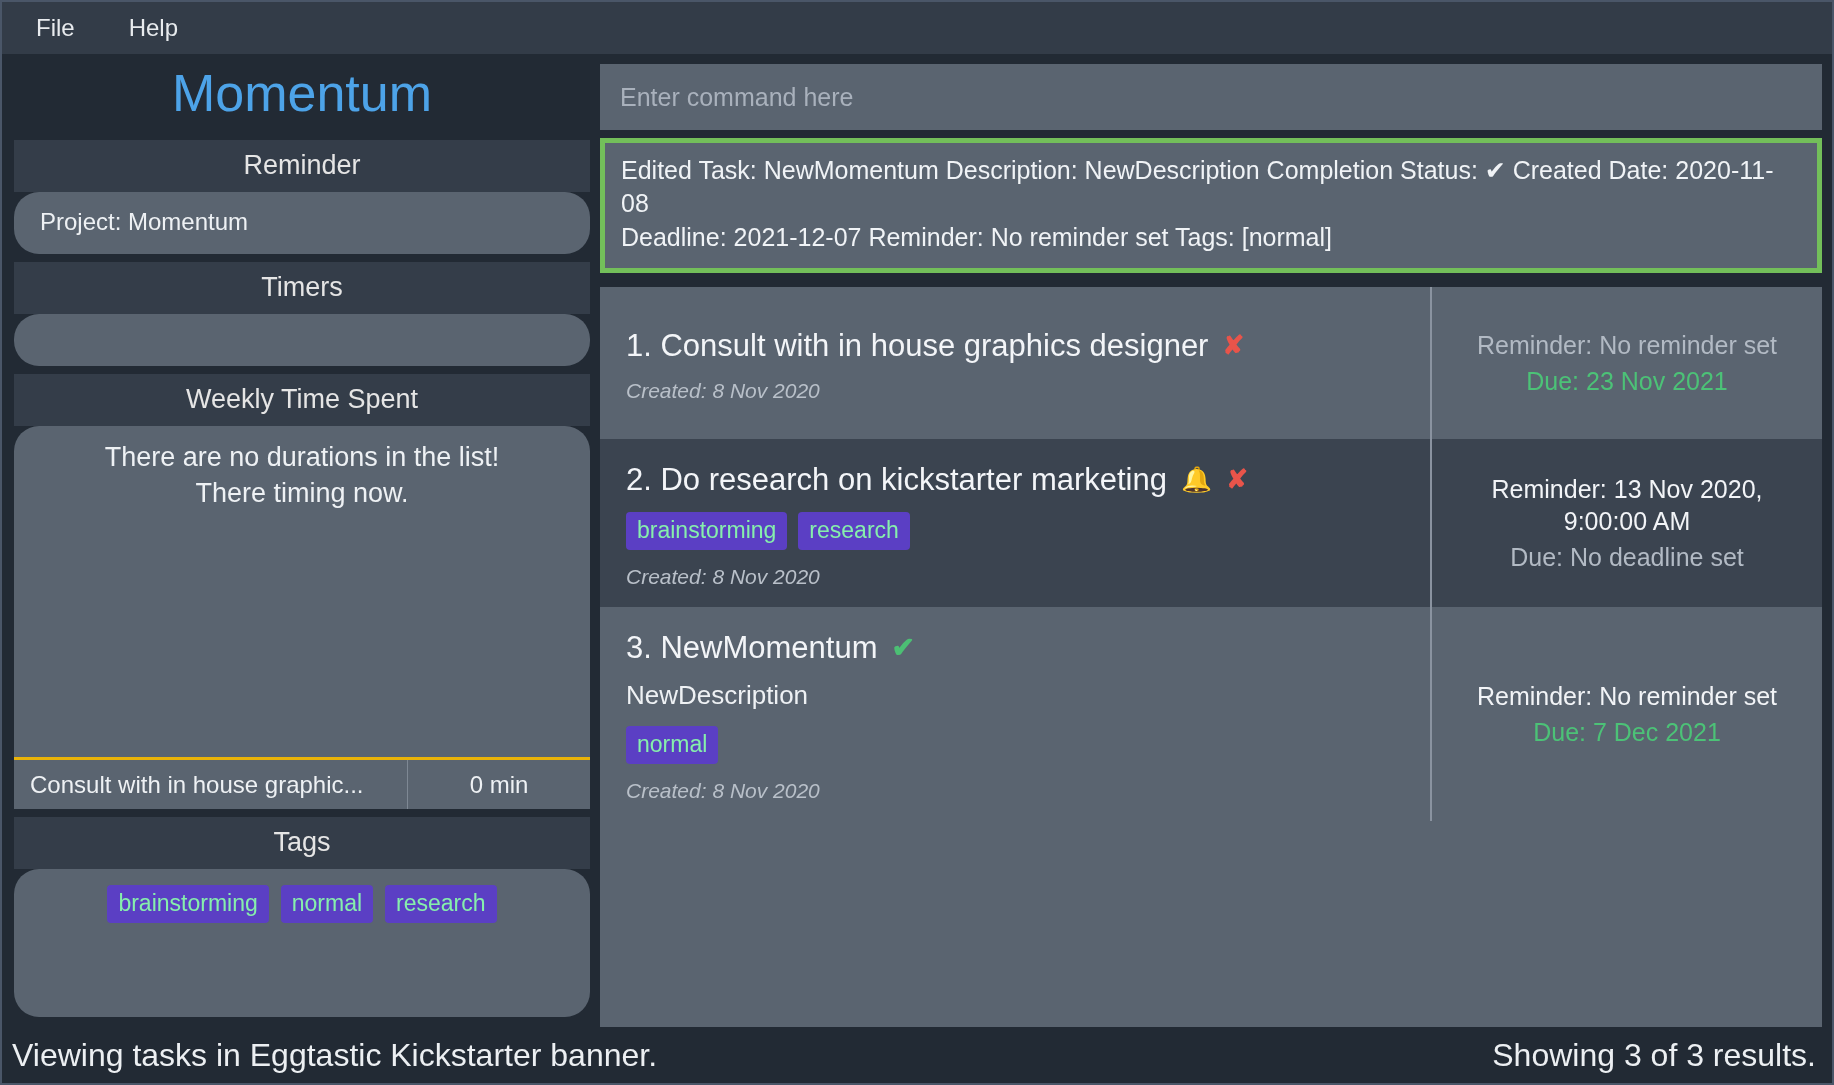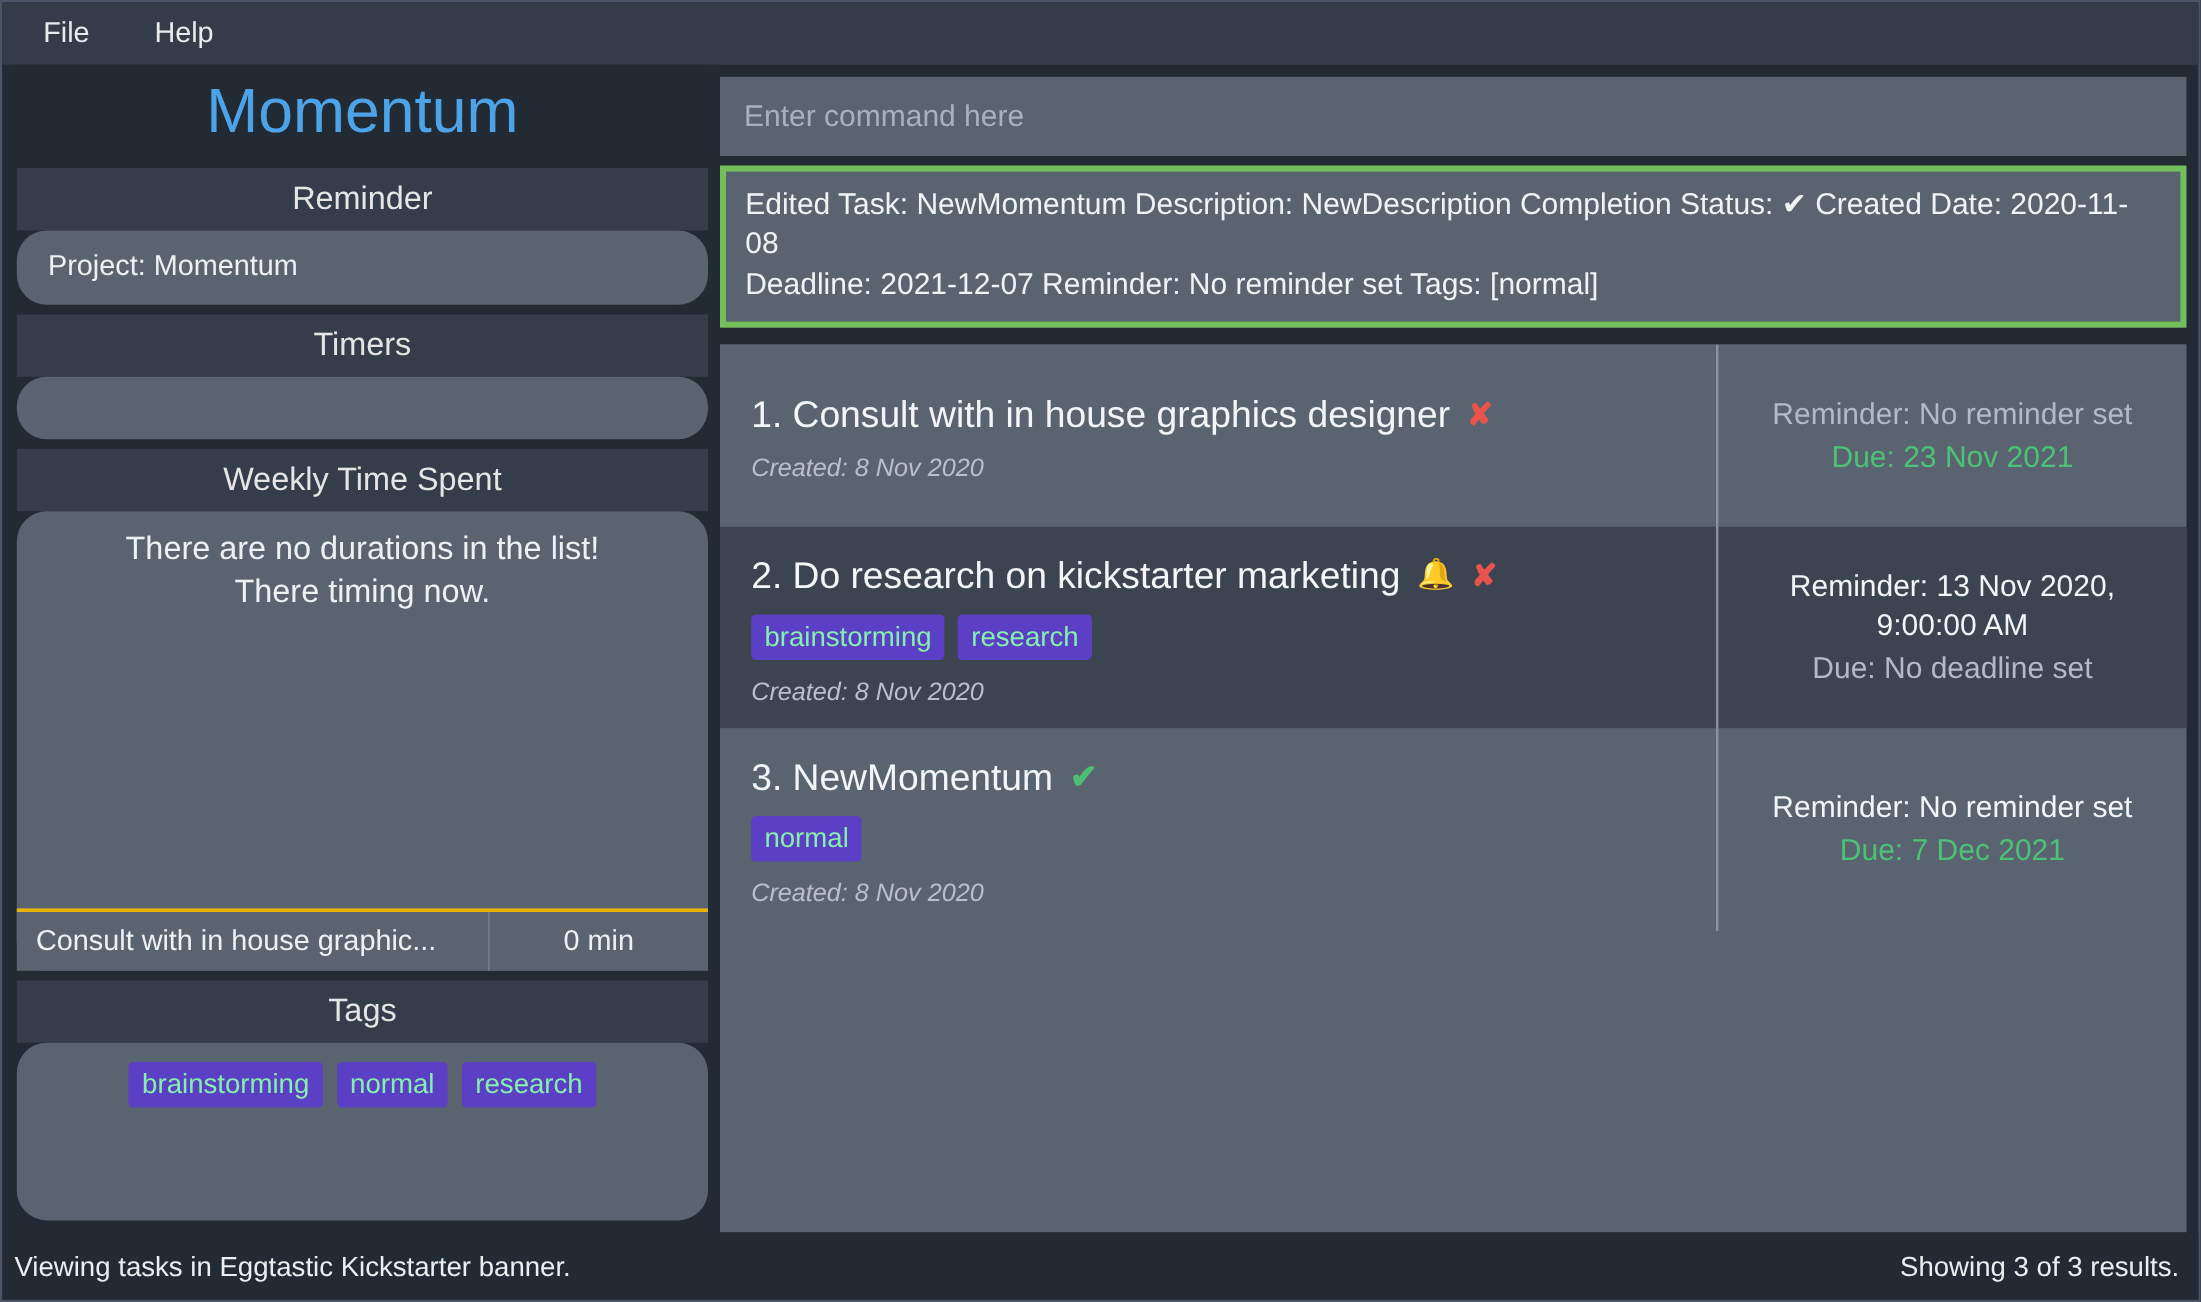--- a/index.html
+++ b/index.html
@@ -284,21 +284,21 @@
   
   .statusbar {
     height: 56px;
     min-height: 56px;
     background: #222a34;
     display: flex;
     align-items: center;
     justify-content: space-between;
     padding: 0 16px 0 10px;
     color: #eceff2;
-    font-size: 23px;
+    font-size: 32px;
   }
 </style>
 </head>
 <body>
 
 <div id="app">
 
   <div class="menubar">
     <div class="menu-item">File</div>
     <div class="menu-item">Help</div>
@@ -394,20 +394,21 @@
                 <div class="side-line side-bright">Reminder: 13 Nov 2020, 9:00:00 AM</div>
                 <div class="side-line side-muted">Due: No deadline set</div>
               </div>
             </div>
             <div class="task-row odd">
               <div class="task-main">
                 <div class="task-title-line">
                   <span class="task-title">3. NewMomentum</span>
                   <span class="icon-check">✔</span>
                 </div>
+                <div class="task-desc">NewDescription</div>
                 <div class="task-tags">
                   <span class="tag-chip">normal</span>
                 </div>
                 <div class="task-created">Created: 8 Nov 2020</div>
               </div>
               <div class="task-side">
                 <div class="side-line side-bright">Reminder: No reminder set</div>
                 <div class="side-line side-green">Due: 7 Dec 2021</div>
               </div>
             </div>

